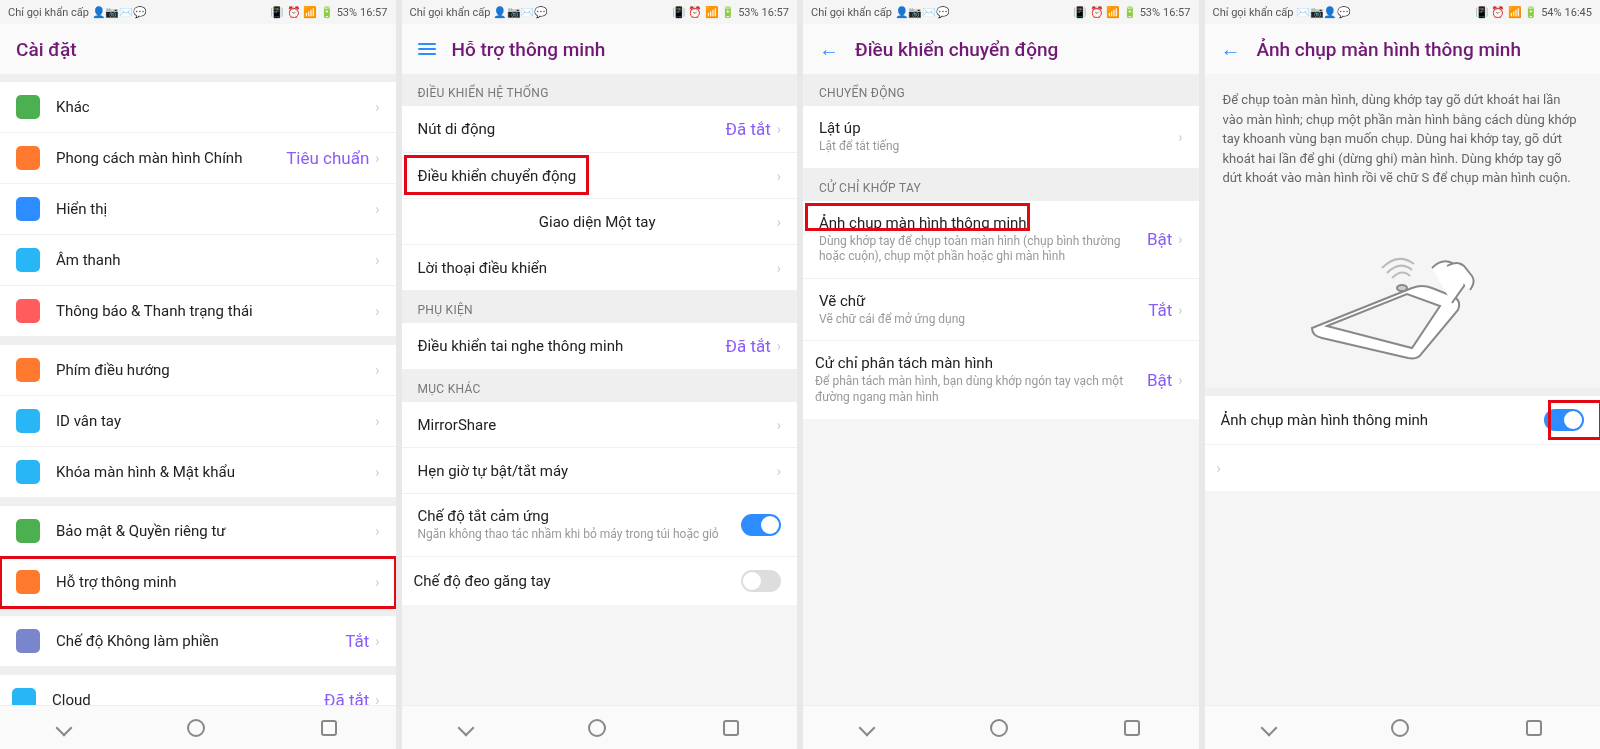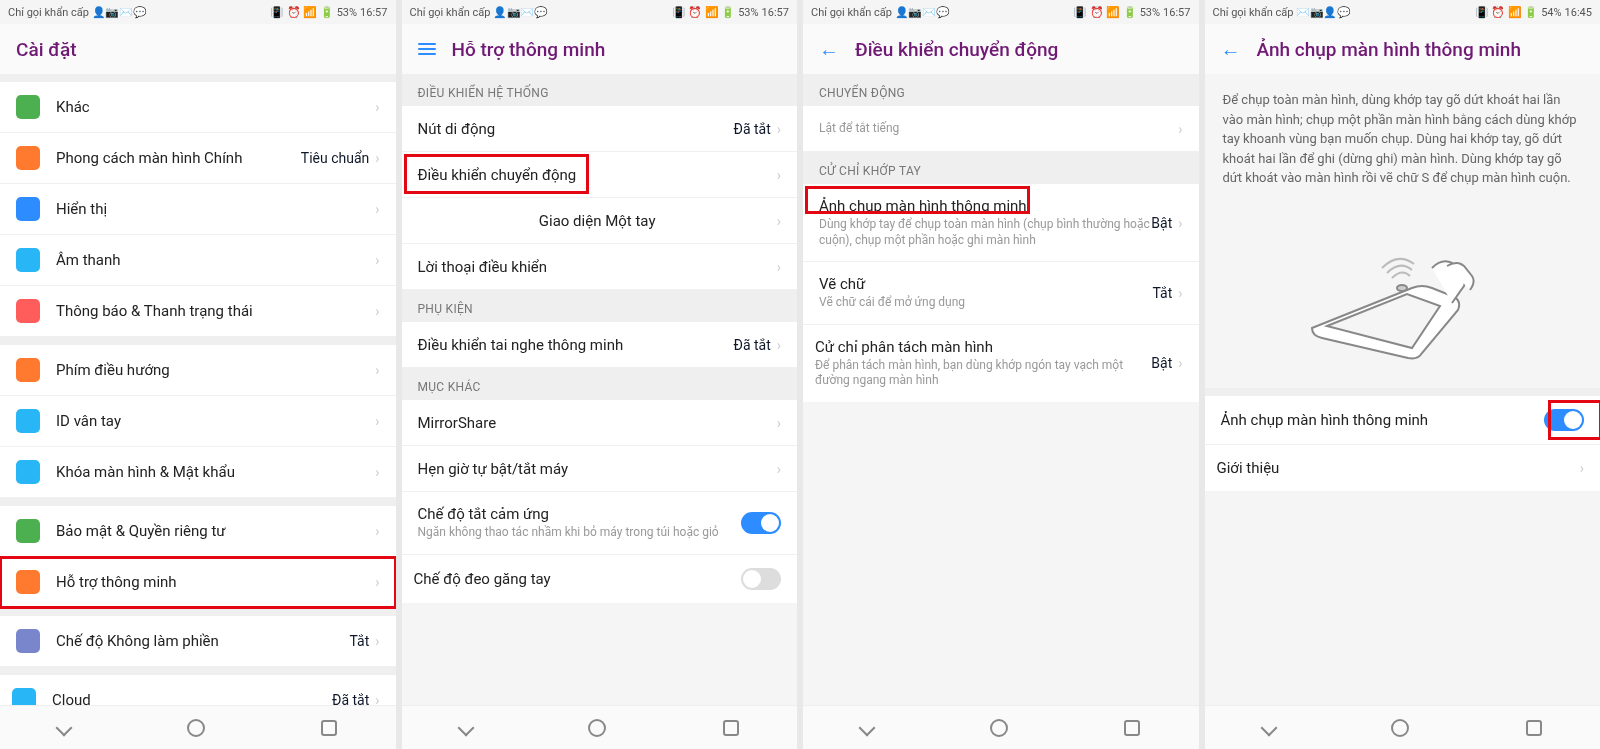--- a/index.html
+++ b/index.html
@@ -11,21 +11,21 @@
     .header { height:50px; display:flex; align-items:center; padding:0 16px; background:#fafafa; gap:16px;}
     .header-title { font-size:19px; font-weight:500; color:#701a75;}
     .content { flex:1; overflow:auto; background:#f5f5f5; }
     .section-header { padding:12px 16px 6px; font-size:12px; color:#777; background:#efefef; letter-spacing:0.3px;}
     .row { background:#fff; display:flex; align-items:center; padding:13px 16px; border-bottom:1px solid #f0f0f0; position:relative; min-height:46px;}
     .row:last-child{border-bottom:none;padding-left:12px;}
     .row-icon { width:24px; height:24px; border-radius:5px; margin-right:16px; display:flex; align-items:center; justify-content:center; flex-shrink:0;}
     .row-body { flex:1; display:flex; flex-direction:column; gap:2px; }
     .row-title { font-size:15px; color:#222; }
     .row-sub { font-size:12px; color:#999; line-height:1.3; }
-    .row-value { font-size:14px; color:#0f172a; margin-right:6px; }
+    .row-value { font-size:17px; color:#8b5cf6; margin-right:6px; }
     .chevron { color:#ccc; font-size:14px; }
     .hl { outline:3px solid #e30613; outline-offset:-2px; }
     .hl-partial{ position:absolute; border:3px solid #e30613; pointer-events:none;}
     .toggle { width:40px; height:22px; border-radius:11px; position:relative; }
     .toggle.on{ background:#2d8cff;}
     .toggle.off{ background:#ddd;}
     .toggle::after{ content:''; position:absolute; width:18px; height:18px; border-radius:50%; background:#fff; top:2px;}
     .toggle.on::after{ right:2px;}
     .toggle.off::after{ left:2px;}
     .navbar{ height:44px; background:#fafafa; display:flex; justify-content:space-around; align-items:center; border-top:1px solid #eee;}
@@ -272,20 +272,21 @@
       </div>
   </div>
   <div class="header">
     <span class="back-arrow">←</span>
     <span class="header-title">Điều khiển chuyển động</span>
   </div>
   <div class="content" id="s3-content">
       <div class="section-header">CHUYỂN ĐỘNG</div>
       <div class="row" style="position: relative;">
         <div class="row-body">
+          <span class="row-title">Lật úp</span>
           <span class="row-sub">Lật để tắt tiếng</span>
         </div>
         <span class="chevron">›</span>
       </div>
       <div class="section-header">CỬ CHỈ KHỚP TAY</div>
       <div class="row" style="position: relative;">
         <div class="row-body">
           <span class="row-title">Ảnh chụp màn hình thông minh</span>
           <span class="row-sub">Dùng khớp tay để chụp toàn màn hình (chụp bình thường hoặc cuộn), chụp một phần hoặc ghi màn hình</span>
         </div>
@@ -349,23 +350,20 @@
     </div>
     <div class="gap"></div>
     <div class="row" style="position:relative;">
       <div class="row-body">
           <span class="row-title">Ảnh chụp màn hình thông minh</span>
         </div>
       <div class="toggle on"></div>
       <div class="hl-partial" style="right:-2px; top:4px; width:54px; height:40px;"></div>
     </div>
     <div class="row">
-      <div class="row-body">
-          <span class="row-title">Giới thiệu</span>
-        </div>
       <span class="chevron">›</span>
     </div>
   </div>
   <div class="navbar">
     <div class="nav-btn nav-back"></div>
     <div class="nav-btn nav-home"></div>
     <div class="nav-btn nav-recent"></div>
   </div>
 </div>
 

